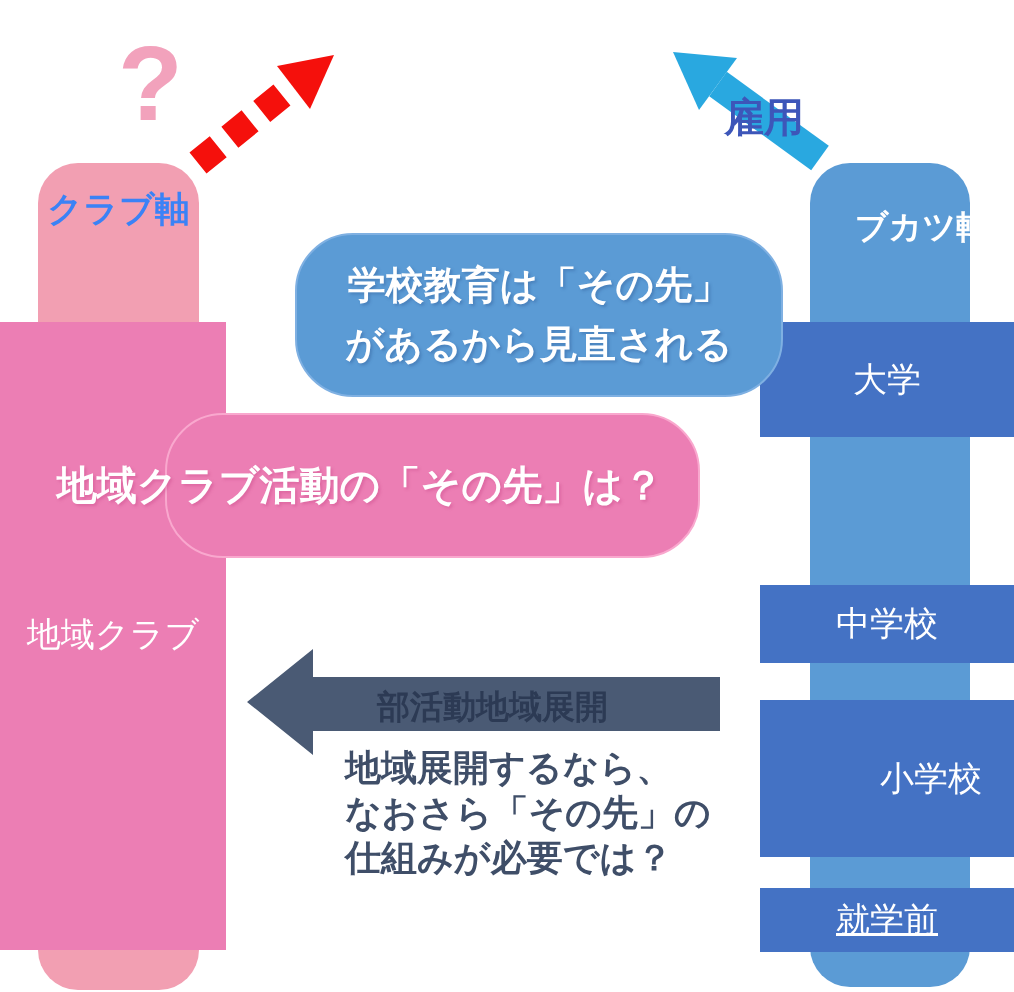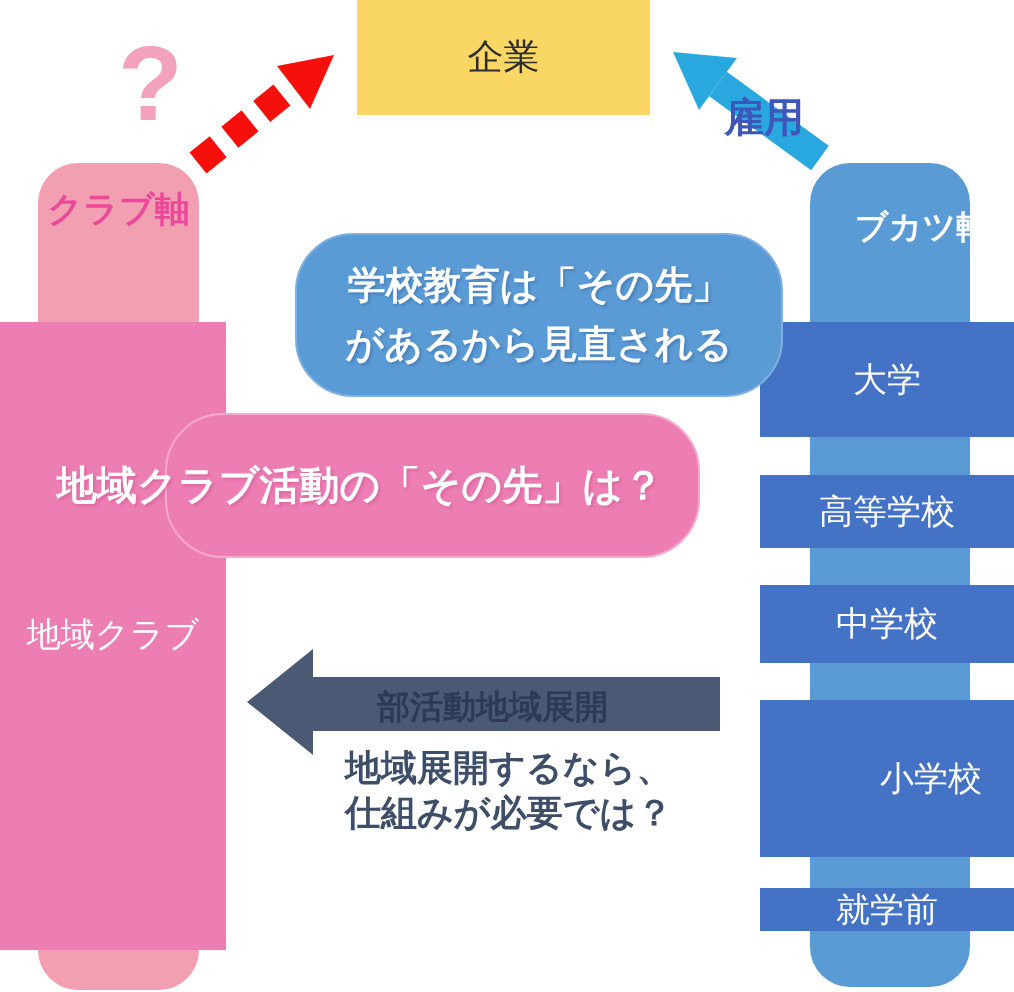--- a/index.html
+++ b/index.html
@@ -22,21 +22,21 @@
     line-height:1.05;z-index:6;
   }
 
   
   .club-bar{
     left:38px;top:163px;width:161px;height:827px;
     background:#F29FB2;border-radius:40px;z-index:1;
   }
   .club-bar-label{
     left:38px;top:186px;width:161px;text-align:center;
-    font-size:35px;font-weight:bold;color:#ec4899;z-index:2;
+    font-size:35px;font-weight:bold;color:#3b82f6;z-index:2;
   }
   .club-rect{
     left:0;top:322px;width:226px;height:628px;background:#EC7EB4;z-index:2;
   }
   .pink-bubble{
     left:165px;top:413px;width:535px;height:145px;background:#EC7EB4;
     border:2px solid #F9A8CE;border-radius:58px;box-sizing:border-box;z-index:3;
   }
   .pink-bubble-text{
     left:20px;top:413px;width:680px;height:145px;display:flex;
@@ -59,21 +59,21 @@
   }
   .level{
     left:760px;width:254px;background:#4472C4;color:#fff;
     display:flex;align-items:center;justify-content:center;
     font-size:34px;z-index:2;
   }
   .level-0{top:322px;height:115px;}
   .level-1{top:475px;height:73px;}
   .level-2{top:585px;height:78px;}
   .level-3{top:700px;height:157px;padding-left:44px;}
-  .level-4{top:888px;height:43px;}
+  .level-4{top:888px;height:64px;text-decoration:underline;}
 
   
   .blue-bubble{
     left:295px;top:233px;width:488px;height:164px;background:#5B9BD5;
     border:2px solid #7FB0E2;border-radius:58px;box-sizing:border-box;
     display:flex;flex-direction:column;align-items:center;justify-content:center;
     font-size:38px;font-weight:bold;color:#fff;line-height:1.35;
     text-shadow:2px 2px 3px rgba(40,80,140,0.35);z-index:3;white-space:nowrap;gap:8px;
   }
 
@@ -101,33 +101,29 @@
   <div class="abs club-bar"></div>
   <div class="abs club-bar-label">クラブ軸</div>
   <div class="abs club-rect"></div>
   <div class="abs pink-bubble"></div>
   <div class="abs pink-bubble-text">地域クラブ活動の「その先」は？</div>
   <div class="abs region-label">地域クラブ</div>
 
   <div class="abs bukatsu-bar"></div>
   <div class="abs bukatsu-label">ブカツ軸</div>
   <div class="abs level level-0">大学</div>
-  <div class="abs level level-1">高等学校</div>
   <div class="abs level level-2">中学校</div>
   <div class="abs level level-3">小学校</div>
   <div class="abs level level-4">就学前</div>
 
   <div class="abs blue-bubble">
     <div>学校教育は「その先」</div>
     <div>があるから見直される</div>
   </div>
 
-  <div class="abs company-box">
-    <span>企業</span>
-  </div>
 
   <div class="abs qmark">?</div>
 
   <svg class="abs arrow-layer" width="1014" height="992" viewBox="0 0 1014 992">
 
     <g>
       <line x1="198" y1="163" x2="282" y2="95" stroke="#F5100C" stroke-width="27" stroke-dasharray="26 15"></line>
       <polygon points="334,55 310,109 277,66" fill="#F5100C"></polygon>
     </g>
 
@@ -140,16 +136,17 @@
       <polygon points="247,702 313,649 313,677 720,677 720,731 313,731 313,755" fill="#4A5A74"></polygon>
     </g>
   </svg>
 
   <div class="abs employment-label">雇用</div>
 
   <div class="abs expansion-label">部活動地域展開</div>
 
   <div class="abs note">
     <div>地域展開するなら、</div>
+    <div>なおさら「その先」の</div>
     <div>仕組みが必要では？</div>
   </div>
 
 </div>
 
 </body></html>

